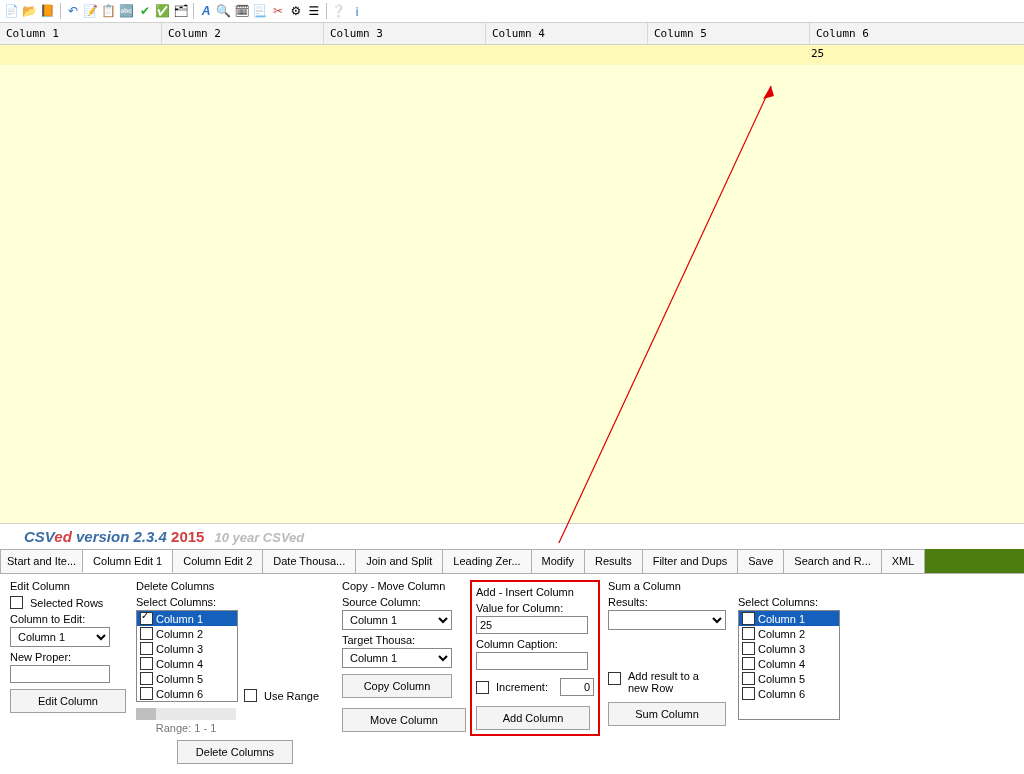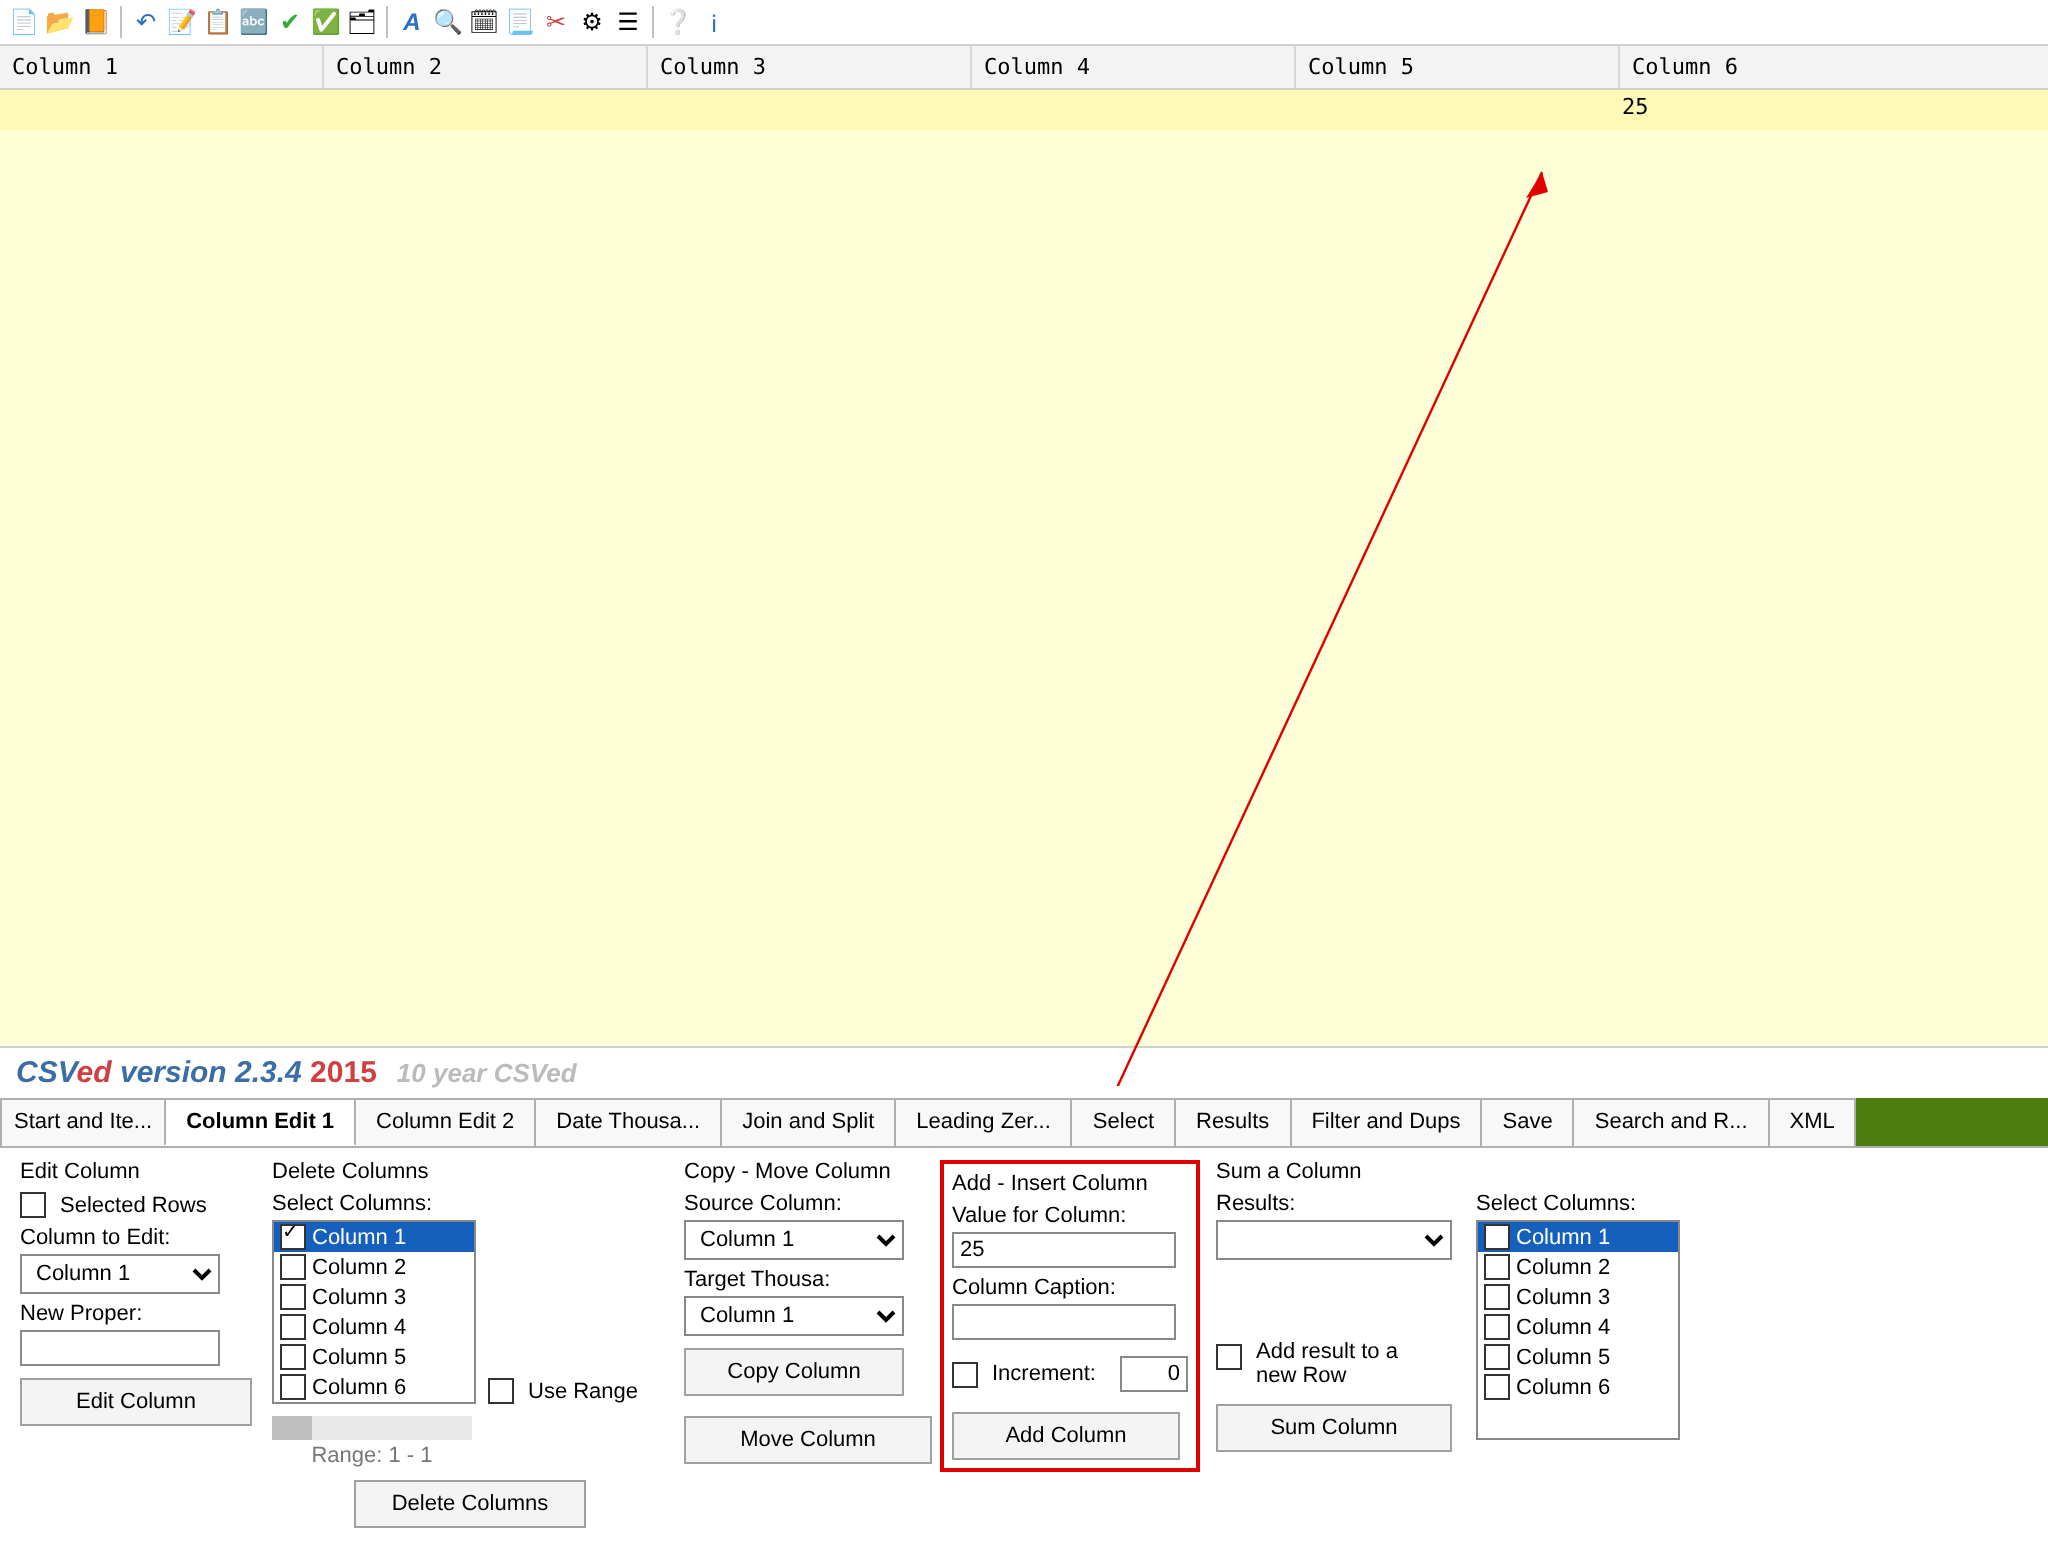--- a/index.html
+++ b/index.html
@@ -7,29 +7,29 @@
 .tb-ico{width:16px;height:16px;display:flex;align-items:center;justify-content:center;font-size:12px}
 .tb-sep{width:1px;height:16px;background:#c0c0c0;margin:0 2px}
 .grid{position:relative}
 .grid-head{display:flex;background:#f3f3f3;border-bottom:1px solid #d0d0d0}
 .grid-head .gh{width:149px;padding:4px 6px;font-family:Consolas,monospace;border-right:1px solid #d8d8d8}
 .grid-head .gh.last{width:129px;border-right:none}
 .grid-body{background:#ffffd8;height:478px;position:relative}
 .grid-row{display:flex;background:#fff9b8}
 .grid-row .gc{width:149px;padding:2px 6px;font-family:Consolas,monospace;height:16px}
 .grid-row .gc.last{width:129px}
-.version-bar{padding:4px 8px;font-size:15px;font-weight:bold;border-top:1px solid #d0d0d0}
+.version-bar{padding:4px 24px;font-size:15px;font-weight:bold;border-top:1px solid #d0d0d0}
 .version-bar .v1{color:#3a6ea5;font-style:italic}
 .version-bar .v2{color:#d04040;font-style:italic}
 .version-bar .v3{color:#3a6ea5;font-style:italic}
 .version-bar .v4{color:#d04040;font-weight:bold}
 .version-bar .v5{color:#bbb;font-size:13px;font-style:italic;margin-left:10px}
 .tabs{display:flex;border-bottom:1px solid #b0b0b0;background:#4d7c0f}
 .tab{padding:5px 10px;border:1px solid #b0b0b0;border-bottom:none;margin-right:-1px;background:#f8f8f8;font-size:11px;cursor:default}
-.tab.active{background:#fff;font-weight:bold;border-bottom:1px solid #fff;position:relative;z-index:1}
+.tab.active{background:#fff;font-weight:normal;border-bottom:1px solid #fff;position:relative;z-index:1}
 .tab.small{padding:5px 6px}
 .panels{display:flex;gap:8px;padding:6px 10px;align-items:flex-start}
 .panel{font-size:11px}
 label.cap{display:block;margin-top:4px;margin-bottom:2px}
 .inp{border:1px solid #888;height:18px;padding:1px 3px;font-size:11px;background:#fff;box-sizing:border-box}
 select.inp{height:20px}
 .btn{height:24px;border:1px solid #a0a0a0;background:#f4f4f4;font-size:11px;padding:4px 8px;cursor:default;margin-top:6px}
 .btn.wide{width:116px}
 .listbox{border:1px solid #888;background:#fff;font-size:11px}
 .listbox .item{display:flex;align-items:center;height:15px;padding:0 3px}
@@ -101,21 +101,21 @@
   <span class="v1">CSV</span><span class="v2">ed</span><span class="v3"> version 2.3.4</span><span class="v4"> 2015</span><span class="v5">10 year CSVed</span>
 </div>
 
 <div class="tabs">
   <div class="tab small">Start and Ite...</div>
   <div class="tab active">Column Edit 1</div>
   <div class="tab">Column Edit 2</div>
   <div class="tab">Date Thousa...</div>
   <div class="tab">Join and Split</div>
   <div class="tab">Leading Zer...</div>
-  <div class="tab">Select</div>
+  <div class="tab">Modify</div>
   <div class="tab">Results</div>
   <div class="tab">Filter and Dups</div>
   <div class="tab">Save</div>
   <div class="tab">Search and R...</div>
   <div class="tab">XML</div>
 </div>
 
 <div class="panels">
 
   <div class="panel" style="width:118px">

